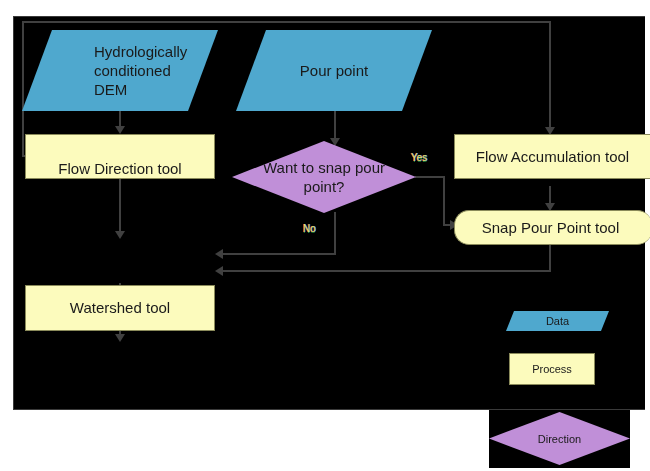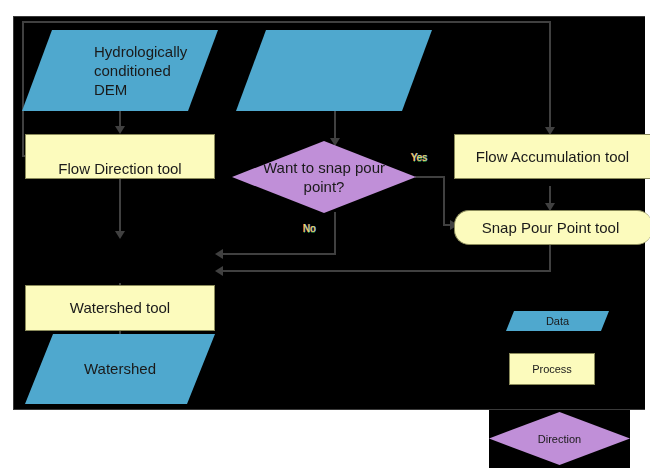--- a/index.html
+++ b/index.html
@@ -172,20 +172,21 @@
     <svg width="196" height="81" viewBox="0 0 196 81" style="position:absolute;left:0;top:0;">
       <polygon points="30,0 196,0 166,81 0,81" fill="#4fa8ce"></polygon>
     </svg>
     <div class="lbl" style="position:relative; font-size:15px; text-align:left; padding-left:44px; padding-right:28px;">Hydrologically conditioned DEM</div>
   </div>
 
   <div class="node" style="left:236px; top:30px; width:196px; height:81px;">
     <svg width="196" height="81" viewBox="0 0 196 81" style="position:absolute;left:0;top:0;">
       <polygon points="30,0 196,0 166,81 0,81" fill="#4fa8ce"></polygon>
     </svg>
+    <div class="lbl" style="position:relative; font-size:15px; text-align:center;">Pour point</div>
   </div>
 
   <div class="node process" style="left:25px; top:134px; width:190px; height:45px; font-size:15px;align-items:flex-end;">
     <div class="lbl">Flow Direction tool</div>
   </div>
 
   <div class="node process" style="left:454px; top:134px; width:196px; height:45px; font-size:15px; border-right:none;">
     <div class="lbl" style="padding-right:0;">Flow Accumulation tool</div>
   </div>
 
@@ -194,26 +195,20 @@
   </div>
 
   <div class="node process" style="left:454px; top:210px; width:198px; height:35px; font-size:15px; border-right:none;border-radius:15px;">
     <div class="lbl" style="padding-right:6px;">Snap Pour Point tool</div>
   </div>
 
   <div class="node process" style="left:25px; top:237px; width:190px; height:46px; font-size:15px;margin-top:48px;">
     <div class="lbl">Watershed tool</div>
   </div>
 
-  <div class="node" style="left:25px; top:334px; width:190px; height:70px;">
-    <svg width="190" height="70" viewBox="0 0 190 70" style="position:absolute;left:0;top:0;">
-      <polygon points="28,0 190,0 162,70 0,70" fill="#4fa8ce"></polygon>
-    </svg>
-    <div class="lbl" style="position:relative; font-size:15px; text-align:center;">Watershed</div>
-  </div>
 
   <div class="branch-label" style="left:411px; top:152px;">Yes</div>
   <div class="branch-label" style="left:303px; top:223px;">No</div>
 
   <div class="legend-item" style="left:506px; top:311px; width:103px; height:20px;">
     <svg width="103" height="20" viewBox="0 0 103 20" style="position:absolute;left:0;top:0;">
       <polygon points="8,0 103,0 95,20 0,20" fill="#4fa8ce"></polygon>
     </svg>
     <span style="position:relative;">Data</span>
   </div>

